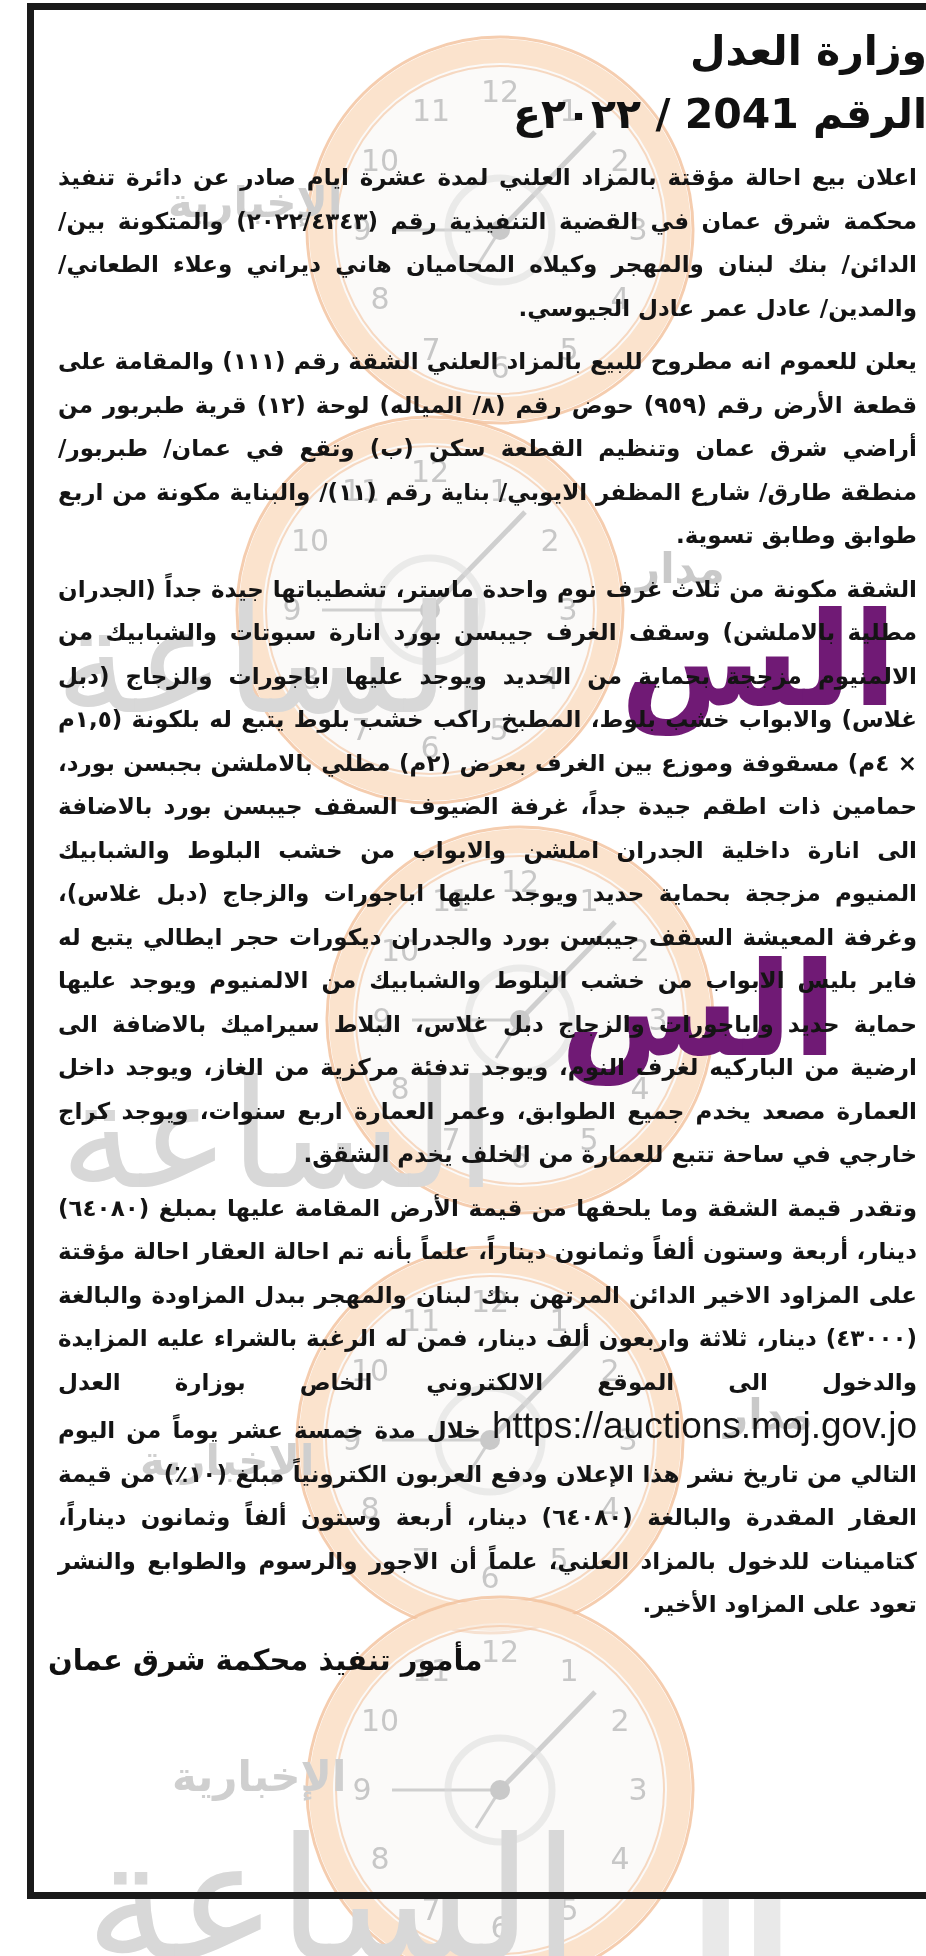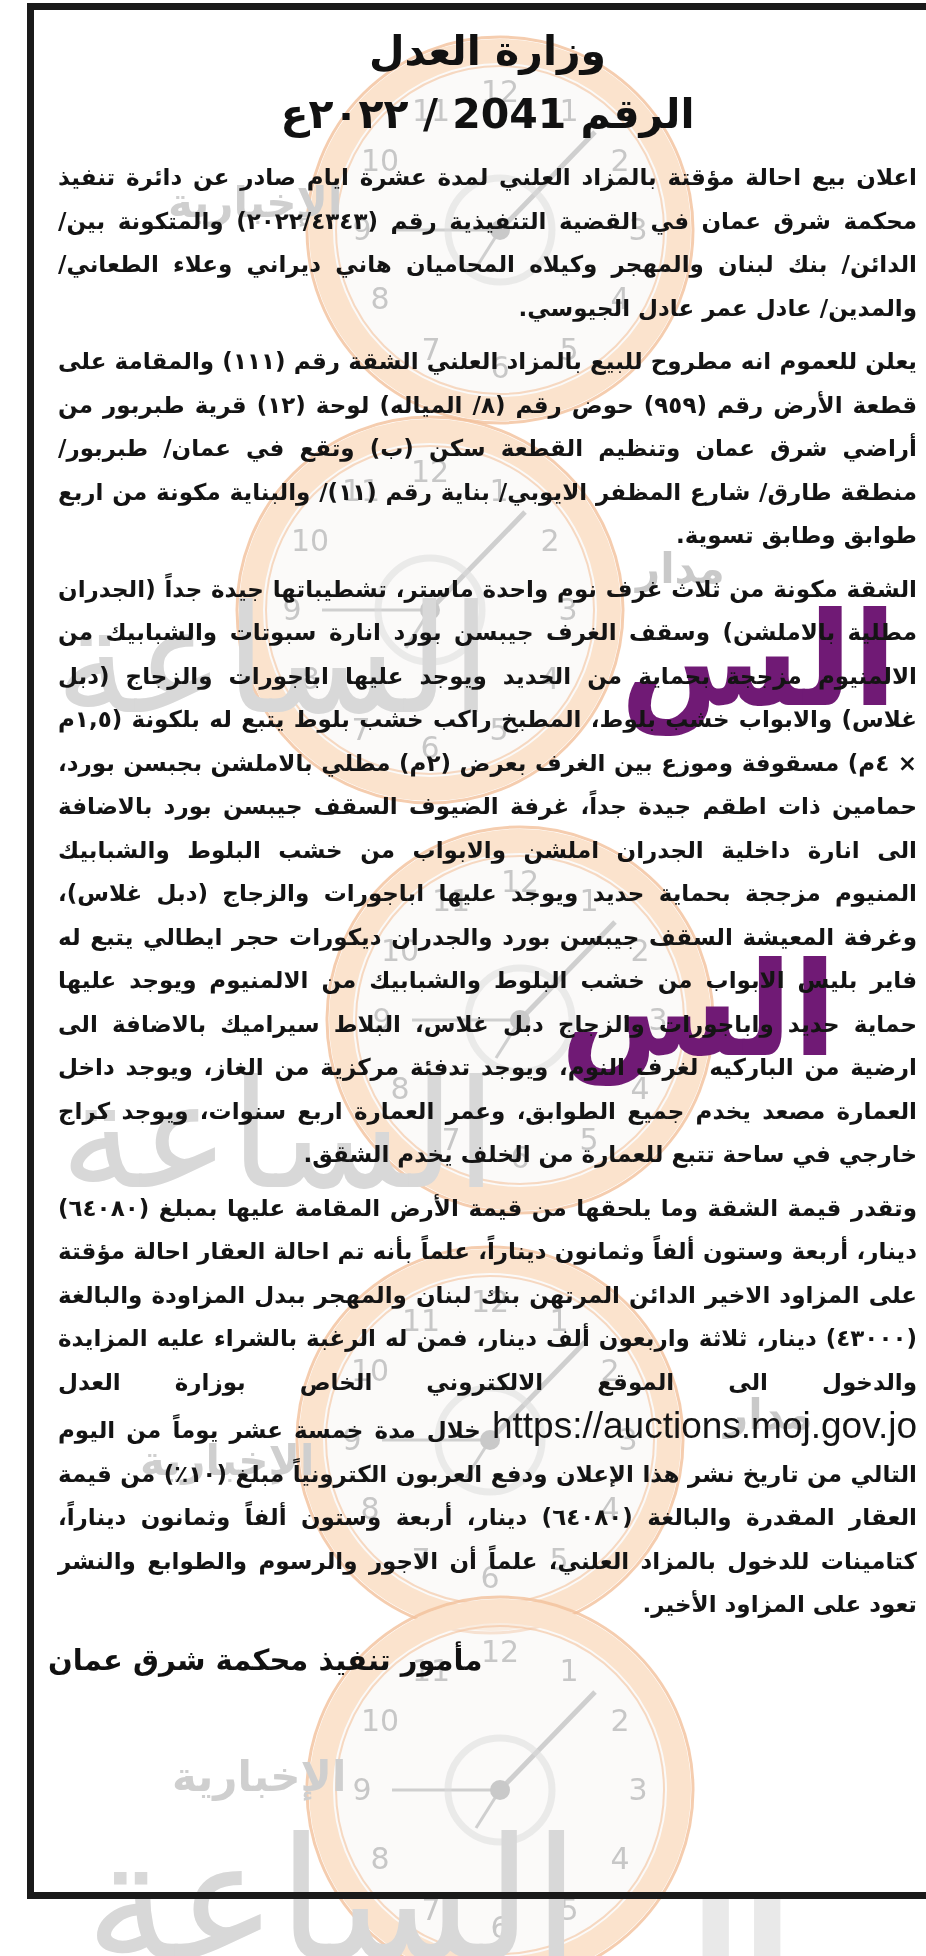--- a/index.html
+++ b/index.html
@@ -25,21 +25,21 @@
   }
   .wm-madar{position:absolute;color:#c9c9c9;font-weight:bold;font-size:42px;line-height:1;white-space:nowrap;}
 
   
   .ad-frame{
     position:absolute;left:27px;top:3px;width:879px;height:1872px;
     border:7px solid #1a1a1a;z-index:1;
     padding:10px 14px 0 14px;
     direction:rtl;
   }
-  .title-block{text-align:center;color:#111;}
+  .title-block{text-align:right;color:#111;}
   .title-line{
     font-weight:bold;font-size:41px;line-height:63px;color:#111;
   }
   .body-text{
     margin-top:6px;
     color:#141414;font-weight:bold;font-size:23px;line-height:43.5px;
     text-align:justify;text-align-last:right;
   }
   .body-text p{margin:10px;}
   .auction-url{

